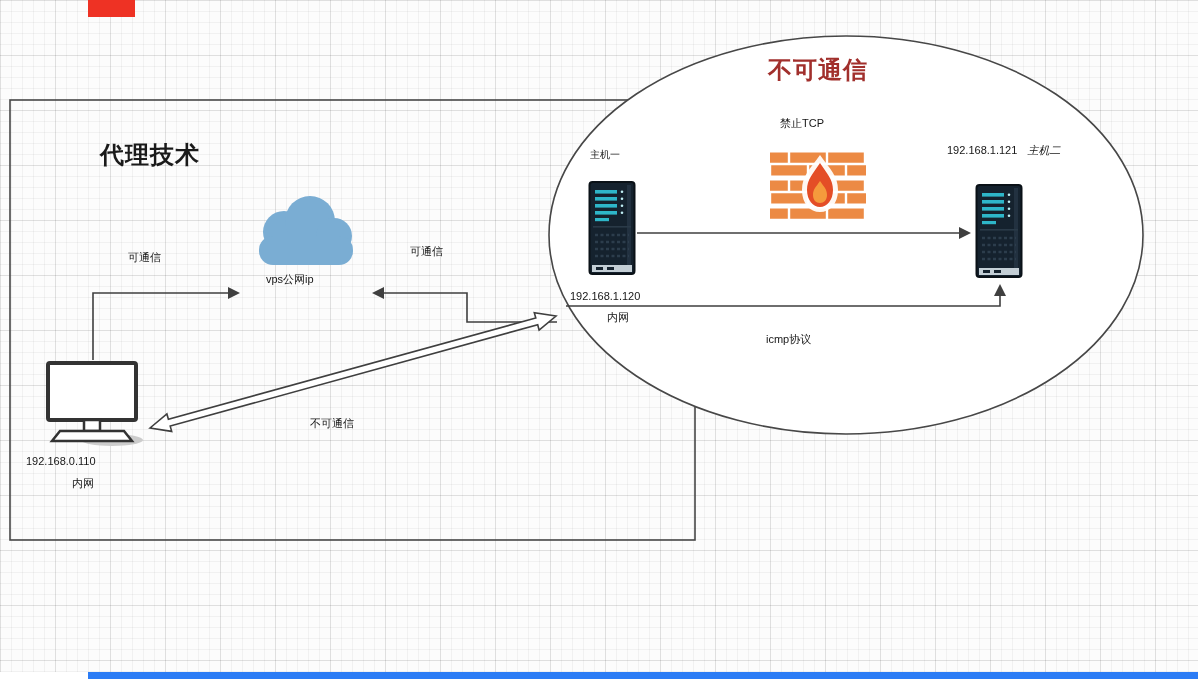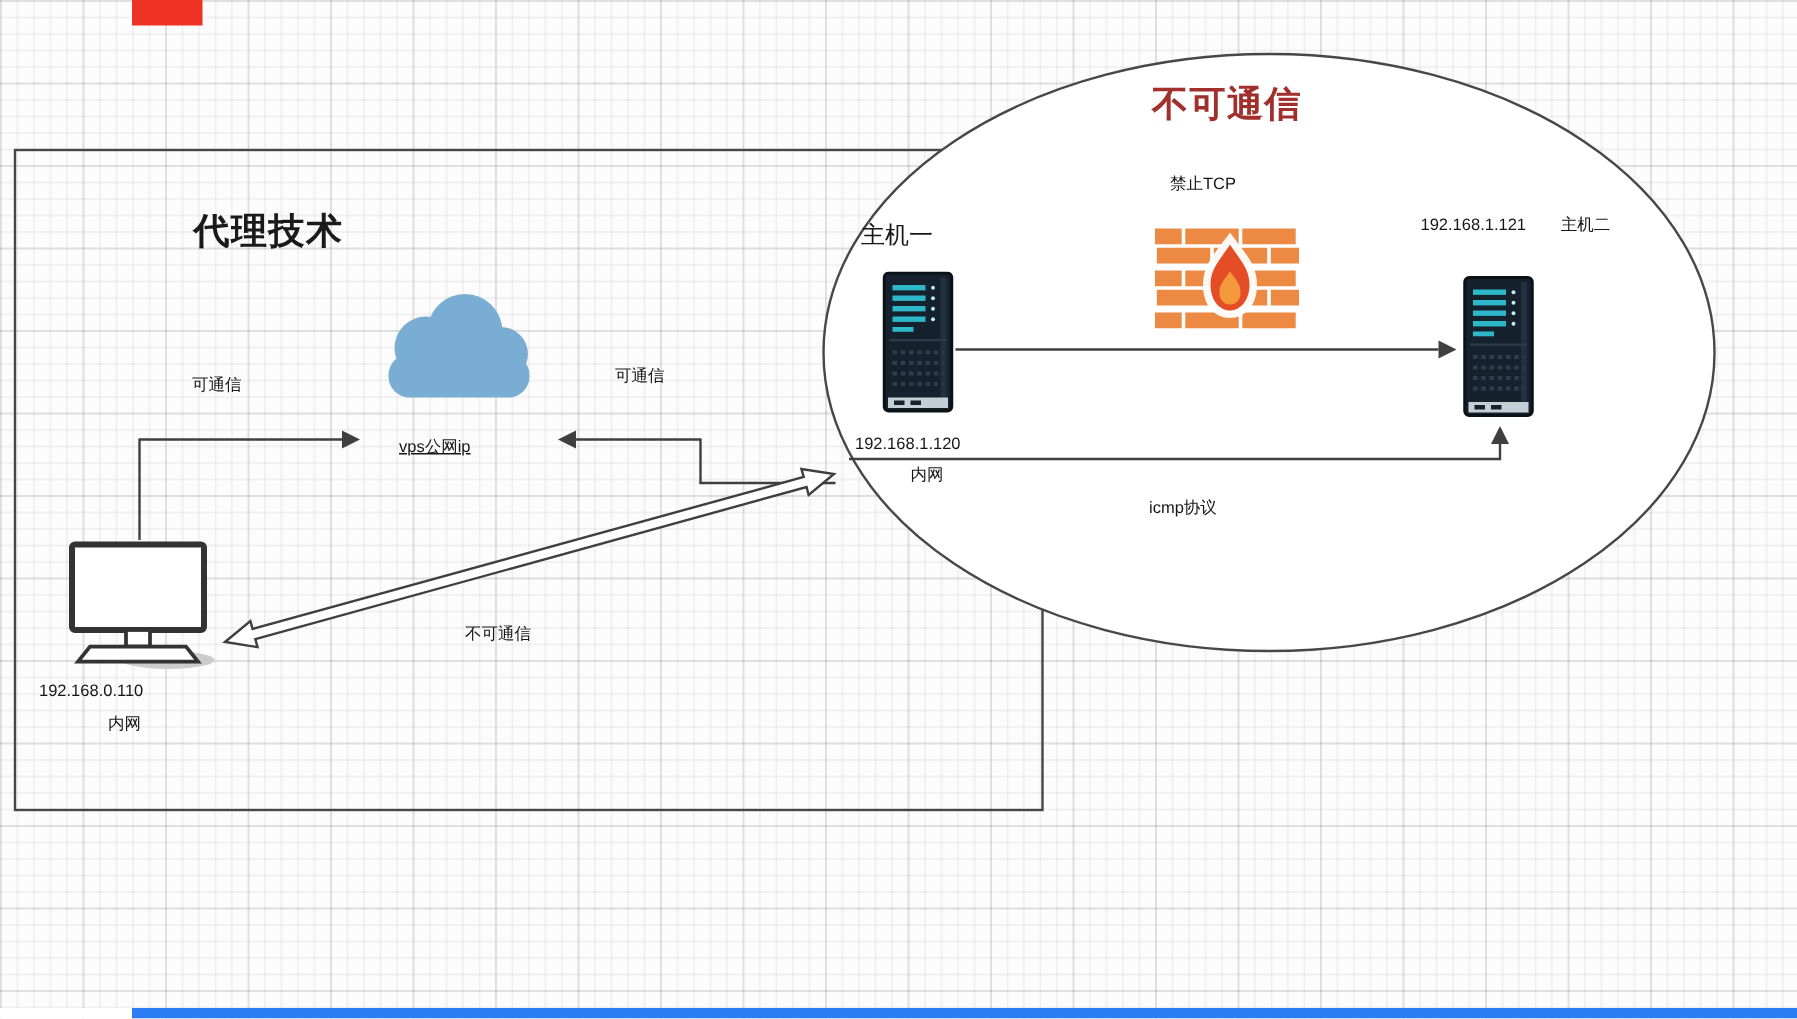--- a/index.html
+++ b/index.html
@@ -104,34 +104,34 @@
     <g stroke="#3f3f3f" stroke-width="1.6" fill="none">
       <path d="M566 306 H1000 V293"></path>
       <path d="M1000 284 L994 296 L1006 296 Z" fill="#3f3f3f" stroke="none"></path>
     </g>
 
     <g>
       <polygon points="150,428 166.9,414 168.4,419.3 535.8,318 534.3,312.7 556,316 539.1,330 537.7,324.7 170.2,426.1 171.7,431.4" fill="#ffffff" stroke="#3f3f3f" stroke-width="1.6"></polygon>
     </g>
   </svg>
 
-  <div class="lbl title" style="left:129px;top:141px;">代理技术</div>
+  <div class="lbl title" style="left:100px;top:141px;">代理技术</div>
   <div class="lbl title tunnel-title" style="left:768px;top:56px;">不可通信</div>
 
   <div class="lbl" style="left:780px;top:117px;">禁止TCP</div>
-  <div class="lbl" style="left:574px;top:149px;font-size:16px;">主机一</div>
+  <div class="lbl" style="left:590px;top:149px;font-size:10px;">主机一</div>
 
   <div class="lbl" style="left:947px;top:144px;">
     <span>192.168.1.121</span>
-    <span style="margin-left:20px;">主机二</span>
+    <span style="margin-left:7px;font-style:italic;">主机二</span>
   </div>
 
   <div class="lbl" style="left:128px;top:251px;">可通信</div>
   <div class="lbl" style="left:410px;top:245px;">可通信</div>
-  <div class="lbl" style="left:266px;top:292px;text-decoration:underline;">vps公网ip</div>
+  <div class="lbl" style="left:266px;top:273px;">vps公网ip</div>
 
   <div class="lbl" style="left:570px;top:290px;">192.168.1.120</div>
   <div class="lbl" style="left:607px;top:311px;">内网</div>
   <div class="lbl" style="left:766px;top:333px;">icmp协议</div>
 
   <div class="lbl" style="left:310px;top:417px;">不可通信</div>
 
   <div class="lbl" style="left:26px;top:455px;">192.168.0.110</div>
   <div class="lbl" style="left:72px;top:477px;">内网</div>
 

